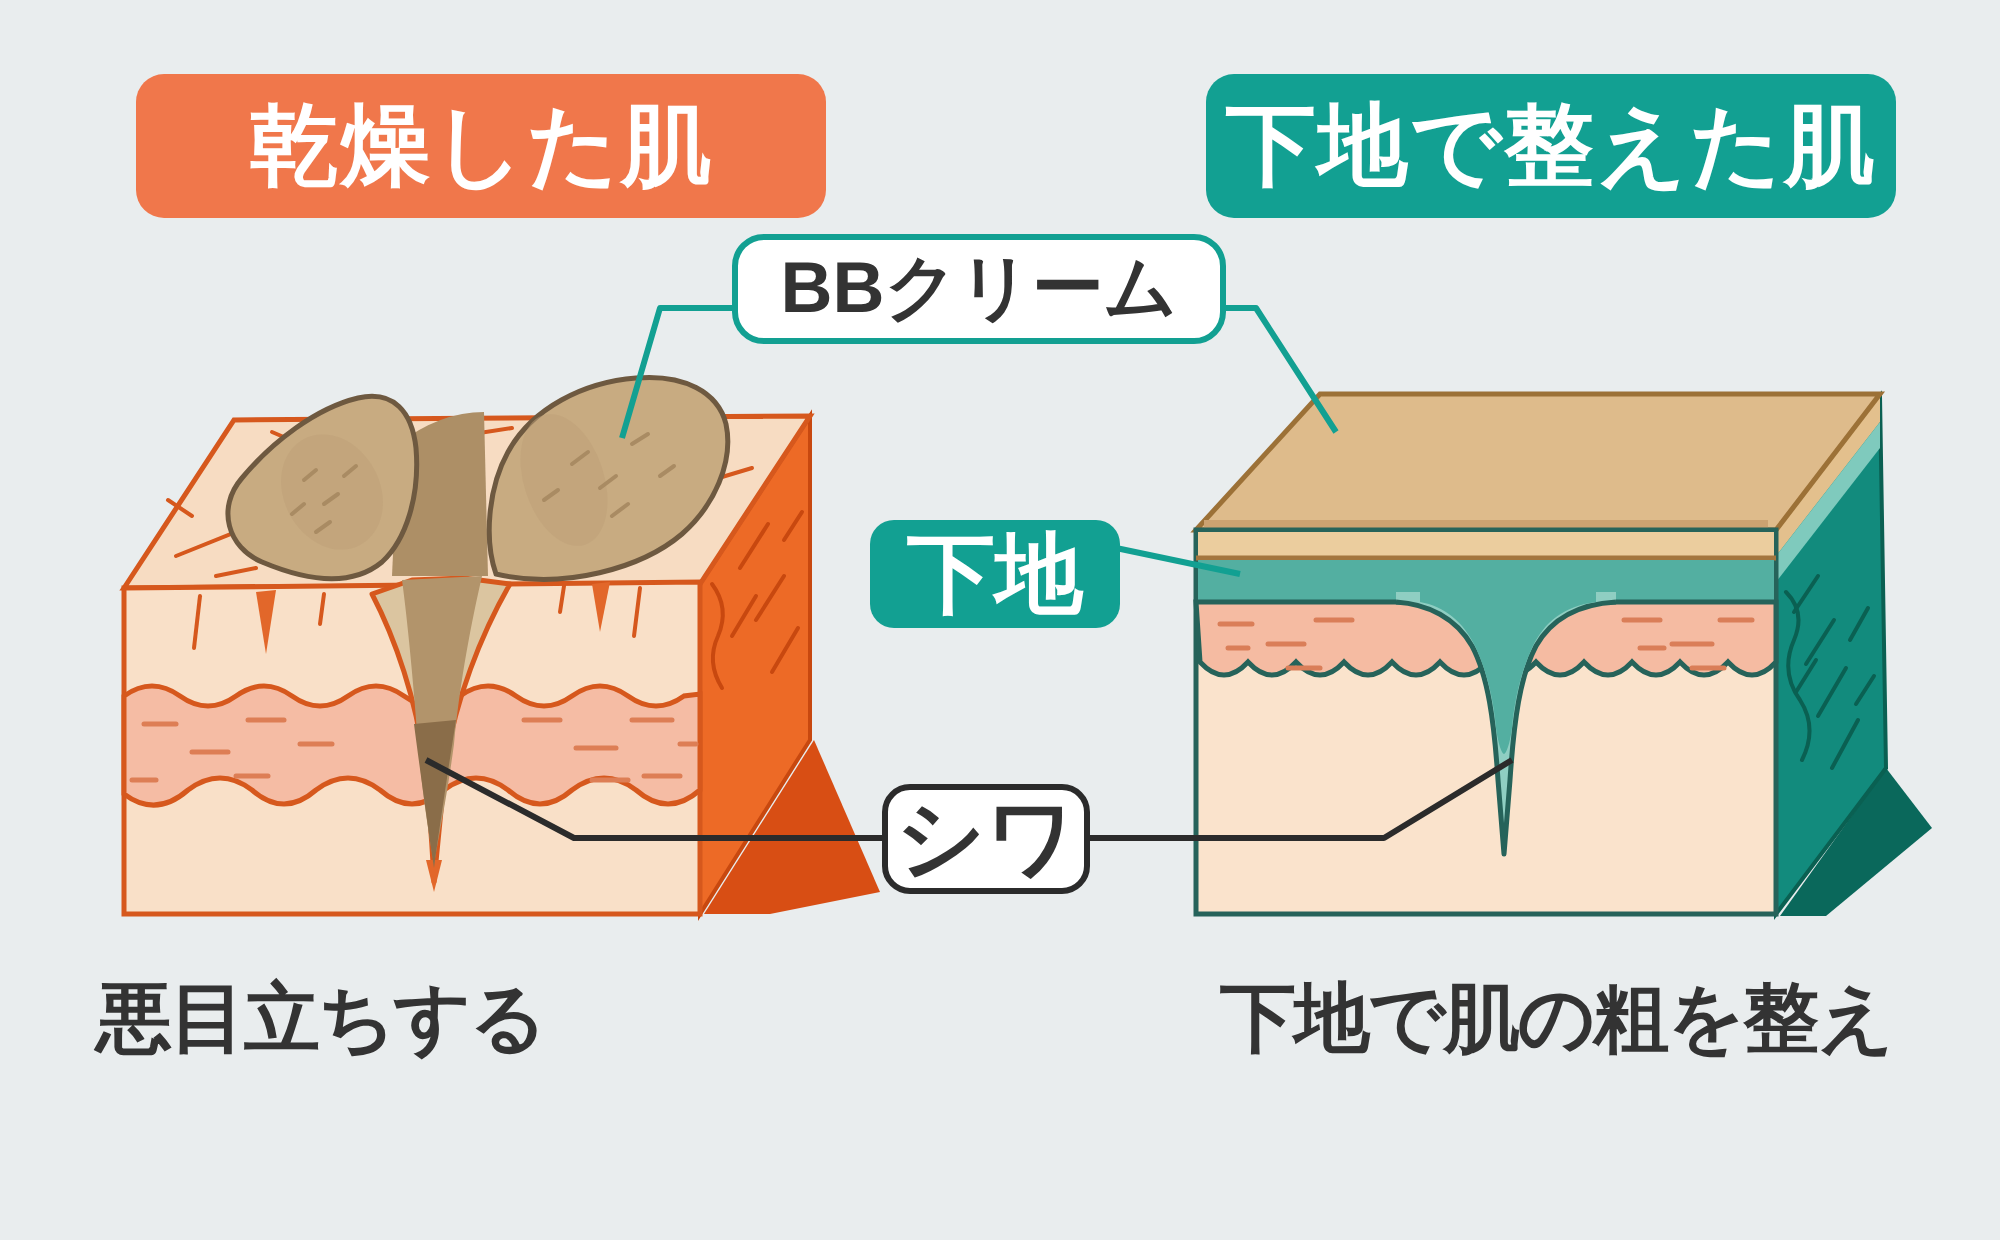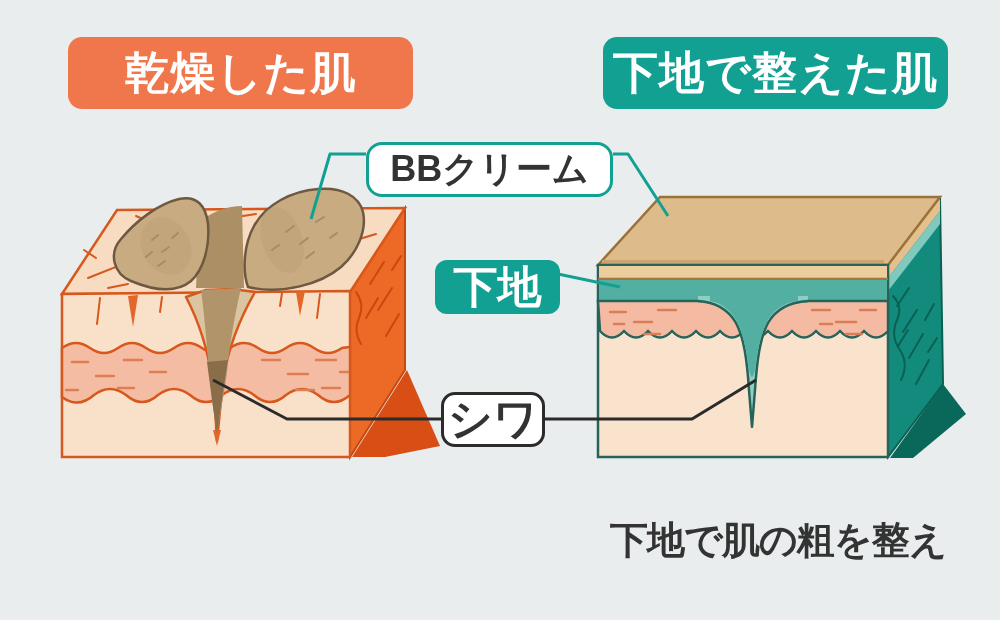--- a/index.html
+++ b/index.html
@@ -5,30 +5,30 @@
   html,body{margin:0;padding:0;}
   body{background:#e9edee;font-family:"Liberation Sans","DejaVu Sans",sans-serif;}
   .stage{position:relative;width:976px;height:620px;background:#e9edee;overflow:hidden;}
   .scene{position:absolute;left:0;top:0;z-index:1;}
   .label{position:absolute;z-index:2;display:flex;align-items:center;justify-content:center;
          box-sizing:border-box;font-weight:bold;text-align:center;}
   .title{width:345px;height:72px;top:37px;border-radius:14px;color:#ffffff;
          font-size:45px;letter-spacing:1px;}
   .title-left{left:68px;background:#f0774b;}
   .title-right{left:603px;background:#12a092;}
-  .callout-bb{left:366px;top:142px;width:247px;height:55px;background:#ffffff;
+  .callout-bb{left:366px;top:117px;width:247px;height:55px;background:#ffffff;
               border:3px solid #12a092;border-radius:16px;color:#333333;font-size:36px;}
   .callout-primer{left:435px;top:260px;width:125px;height:54px;background:#12a092;
                   border-radius:12px;color:#ffffff;font-size:44px;font-family:Liberation Mono, monospace;}
   .callout-wrinkle{left:441px;top:392px;width:104px;height:55px;background:#ffffff;
                    border:3px solid #2b2b2b;border-radius:14px;color:#333333;font-size:44px;}
   .caption{position:absolute;z-index:2;top:487px;color:#333333;font-weight:bold;
            font-size:38px;line-height:1.23;letter-spacing:-1px;white-space:nowrap;}
   .caption-left{left:48px;}
-  .caption-right{left:610px;margin-top:30px;}
+  .caption-right{left:610px;}
 </style>
 </head>
 <body>
 
 <div class="stage">
 
   <svg class="scene" width="1000" height="620" viewBox="0 0 1000 620">
 
     <g>
 
@@ -184,18 +184,19 @@
   </svg>
 
   <div class="label title title-left">乾燥した肌</div>
   <div class="label title title-right">下地で整えた肌</div>
 
   <div class="label callout-bb">BBクリーム</div>
   <div class="label callout-primer">下地</div>
   <div class="label callout-wrinkle">シワ</div>
 
   <div class="caption caption-left">
+    <div>悪目立ちする</div>
   </div>
   <div class="caption caption-right">
     <div>下地で肌の粗を整え</div>
   </div>
 
 </div>
 
 </body></html>

